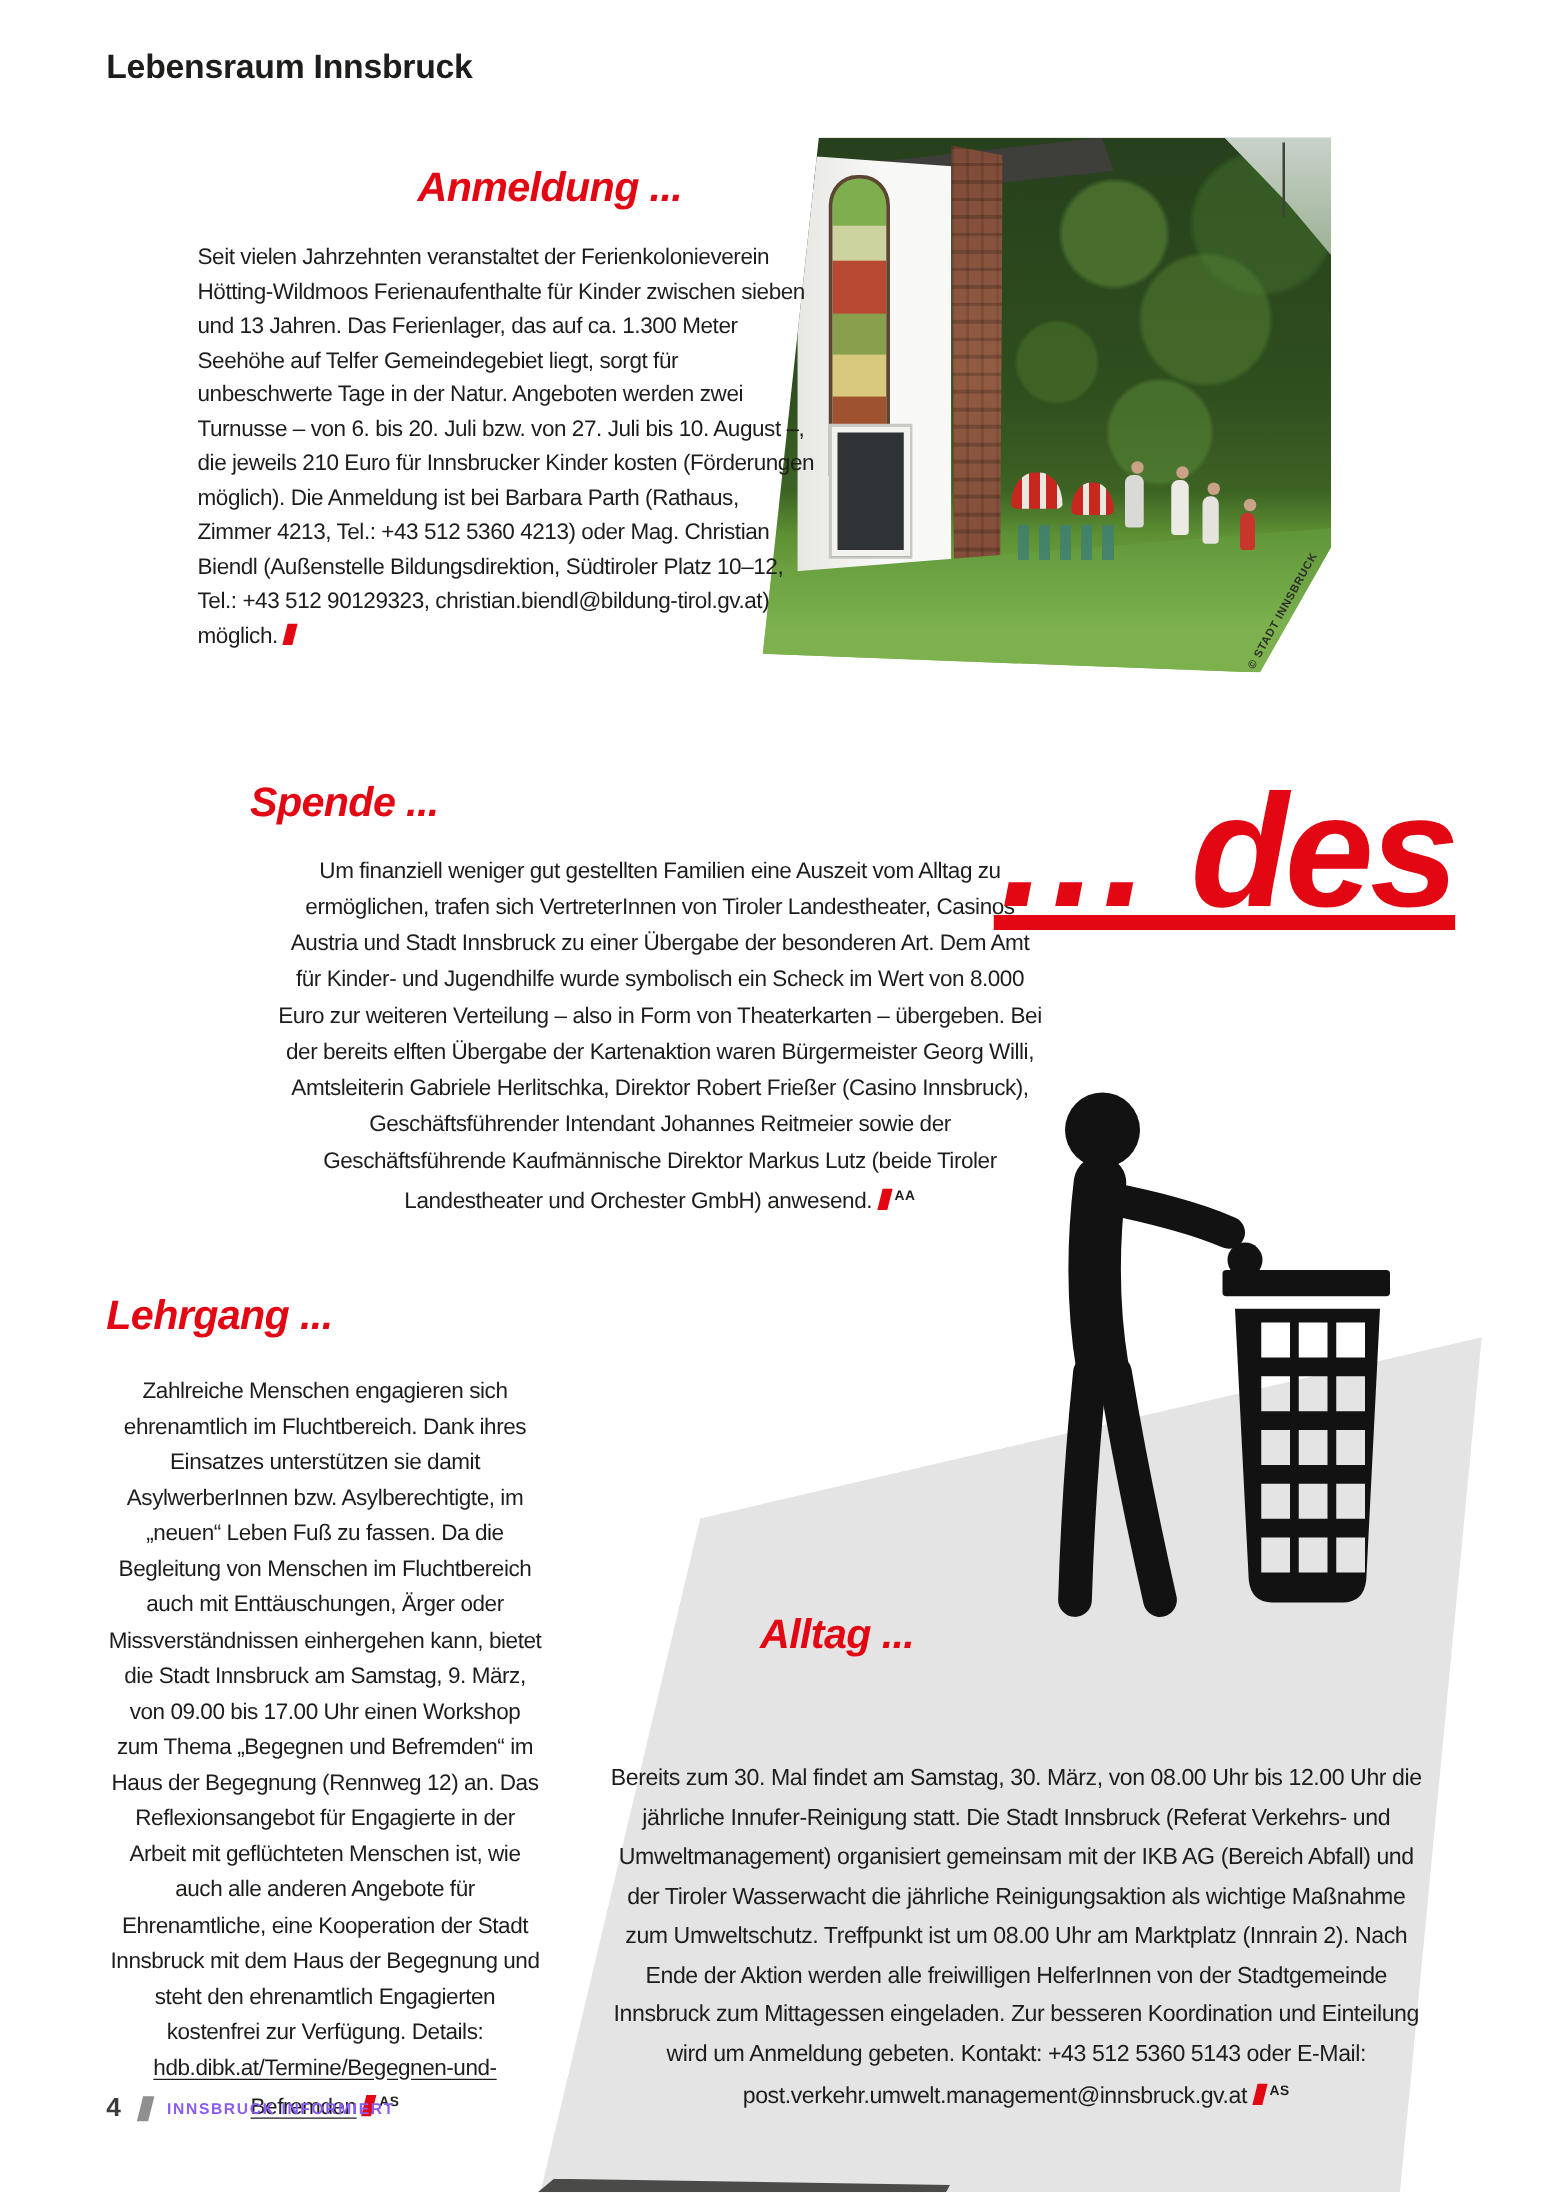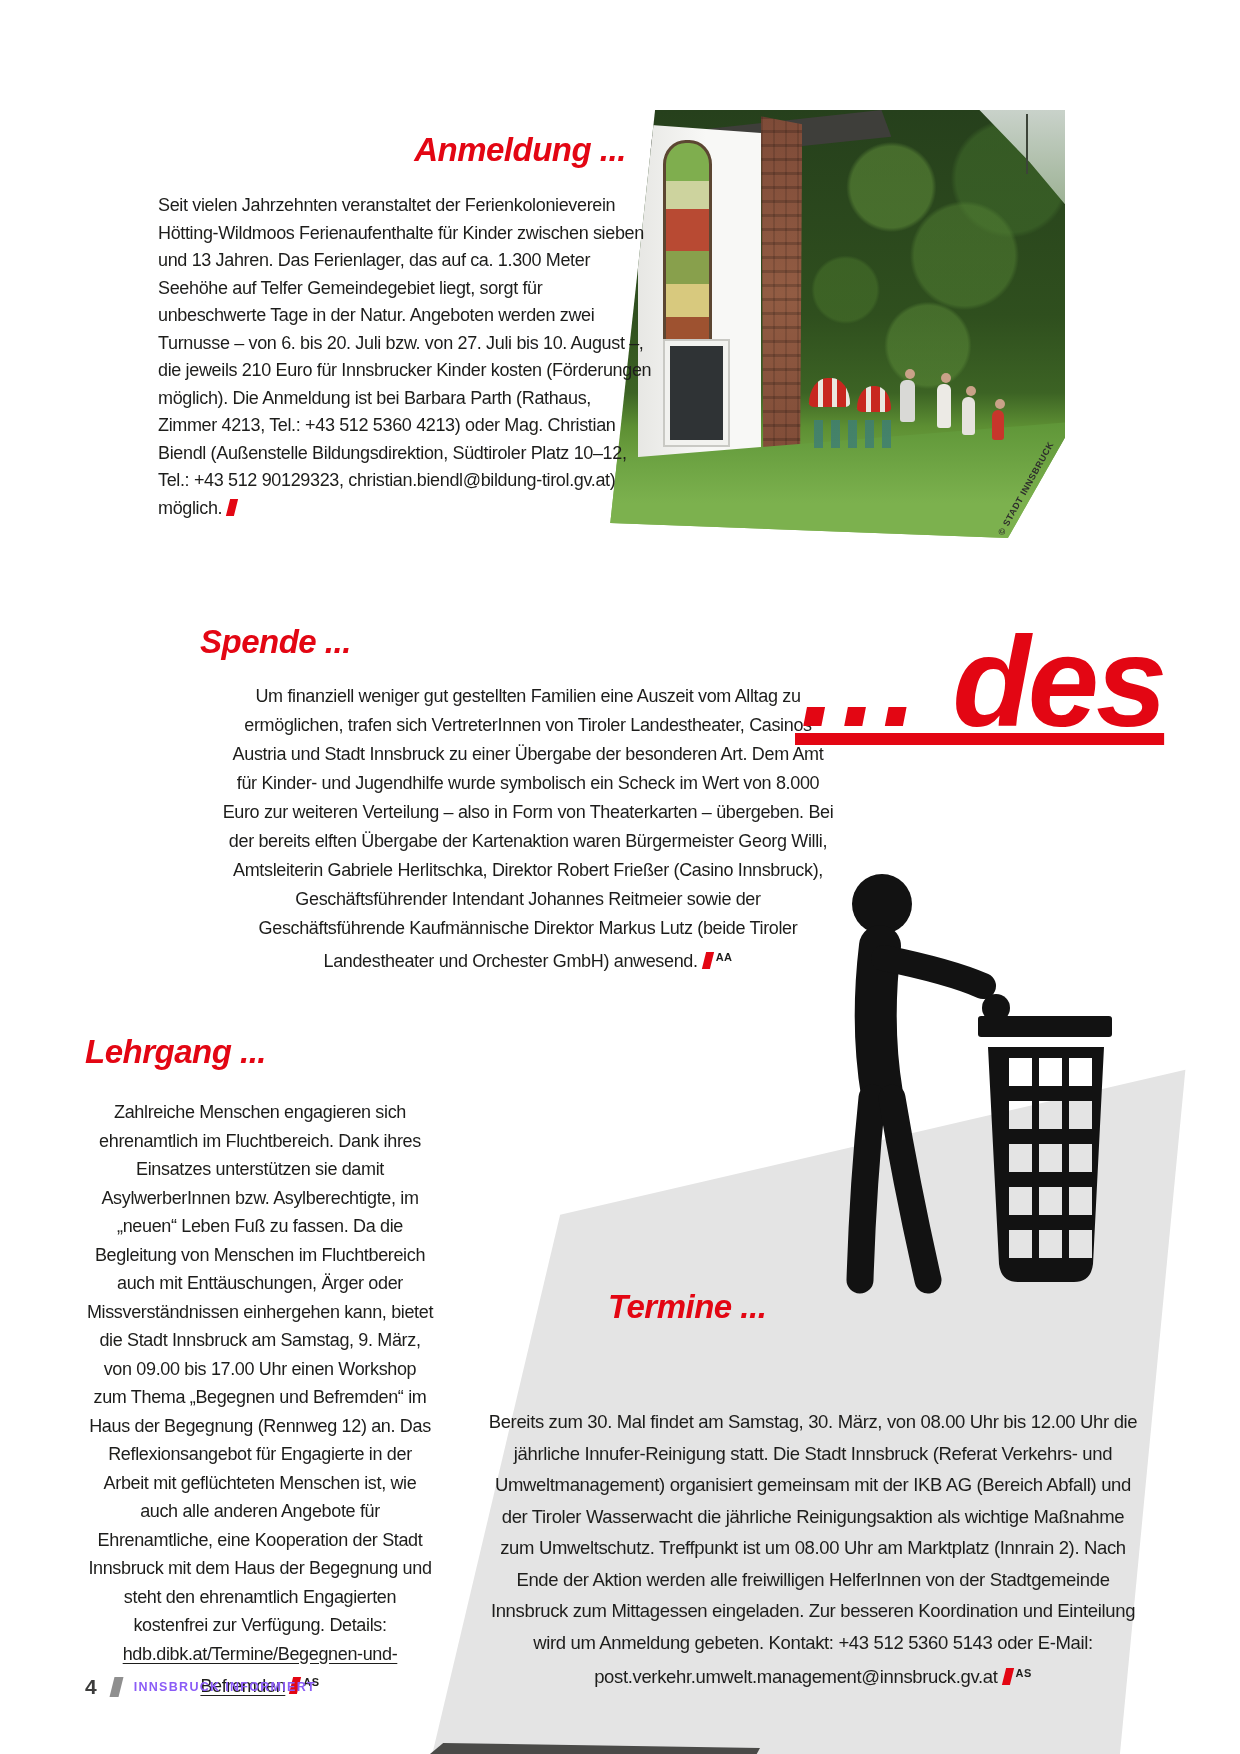--- a/index.html
+++ b/index.html
@@ -91,34 +91,35 @@
     position:absolute;left:430px;top:1743px;width:330px;height:11px;background:#4a4a48;
     clip-path:polygon(4% 0,100% 45%,99% 100%,0 100%);
   }
   .pictogram{position:absolute;left:828px;top:866px;width:292px;height:442px;}
   
   .footer{position:absolute;left:85px;top:1675px;display:flex;align-items:center;}
   .page-num{font-size:21px;font-weight:700;color:#3c3c3b;}
   .fslash{display:inline-block;width:9px;height:20px;background:#8f8f8f;transform:skewX(-14deg);margin:0 13px 0 15px;}
   .mag-name{font-size:12.5px;font-weight:700;letter-spacing:1.3px;color:#8b5cf6;}
   
-  .h-anmeldung{left:370px;top:131px;width:300px;text-align:center;}
+  .h-anmeldung{left:334px;top:131px;width:300px;text-align:left;}
   .b-anmeldung{left:158px;top:192px;width:494px;text-align:left;}
   .h-spende{left:200px;top:623px;}
   .b-spende{left:222px;top:682px;width:612px;line-height:29px;}
   .h-lehrgang{left:85px;top:1033px;}
   .b-lehrgang{left:85px;top:1098px;width:350px;line-height:28.5px;}
   .h-aufruf{left:608px;top:1288px;}
   .b-aufruf{left:488px;top:1406px;width:650px;text-align:center;line-height:31.5px;font-size:18.5px;}
 </style>
 </head>
 <body>
 
 <div class="page">
 
+  <h1 class="page-title">Lebensraum Innsbruck</h1>
 
   <div class="aufruf-bg"></div>
   <div class="dark-strip"></div>
 
   <div class="photo">
     <div class="sh ph-foliage"></div>
     <div class="sh ph-sky"></div>
     <div class="sh ph-tower"></div>
     <div class="sh ph-roof"></div>
     <div class="sh ph-wall-white"></div>
@@ -158,21 +159,21 @@
       <rect x="150" y="150" width="134" height="21" rx="3"></rect>
       <path fill-rule="evenodd" d="M160 181 H276 L265 398 Q263 416 246 416 H190 Q173 416 171 398 Z
         M181 192 h23 v28 h-23 Z M211 192 h23 v28 h-23 Z M241 192 h23 v28 h-23 Z
         M181 235 h23 v28 h-23 Z M211 235 h23 v28 h-23 Z M241 235 h23 v28 h-23 Z
         M181 278 h23 v28 h-23 Z M211 278 h23 v28 h-23 Z M241 278 h23 v28 h-23 Z
         M181 321 h23 v28 h-23 Z M211 321 h23 v28 h-23 Z M241 321 h23 v28 h-23 Z
         M181 364 h23 v28 h-23 Z M211 364 h23 v28 h-23 Z M241 364 h23 v28 h-23 Z"></path>
     </g>
   </svg>
 
-  <h2 class="sec-title h-aufruf">Termine ...</h2>
+  <h2 class="sec-title h-aufruf">Alltag ...</h2>
   <p class="body-text b-aufruf"><span>Bereits zum 30. Mal findet am Samstag, 30. März, von 08.00 Uhr bis 12.00 Uhr die jährliche Innufer-Reinigung statt. Die Stadt Innsbruck (Referat Verkehrs- und Umweltmanagement) organisiert gemeinsam mit der IKB AG (Bereich Abfall) und der Tiroler Wasserwacht die jährliche Reinigungsaktion als wichtige Maßnahme zum Umweltschutz. Treffpunkt ist um 08.00 Uhr am Marktplatz (Innrain 2). Nach Ende der Aktion werden alle freiwilligen HelferInnen von der Stadtgemeinde Innsbruck zum Mittagessen eingeladen. Zur besseren Koordination und Einteilung wird um Anmeldung gebeten. Kontakt: +43 512 5360 5143 oder E-Mail: post.verkehr.umwelt.management@innsbruck.gv.at</span><span class="endmark"></span><span class="initials">AS</span></p>
 
   <div class="footer">
     <span class="page-num">4</span>
     <span class="fslash"></span>
     <span class="mag-name">INNSBRUCK INFORMIERT</span>
   </div>
 
 </div>
 

